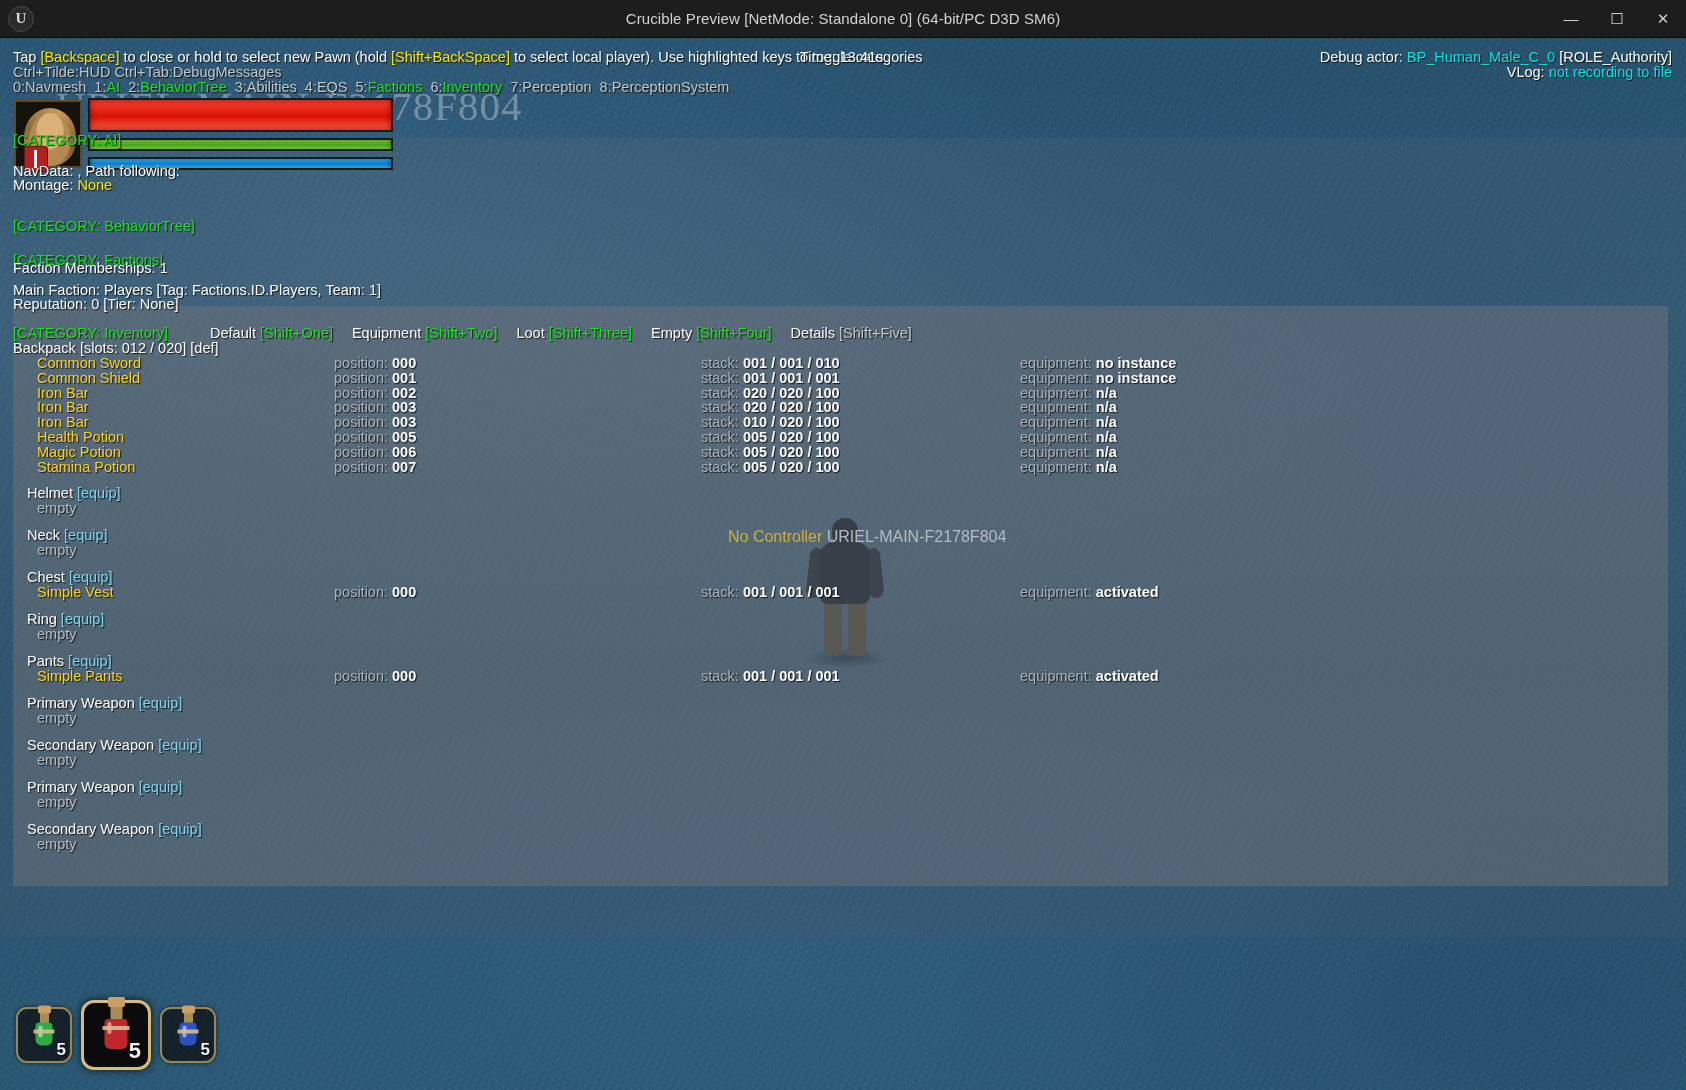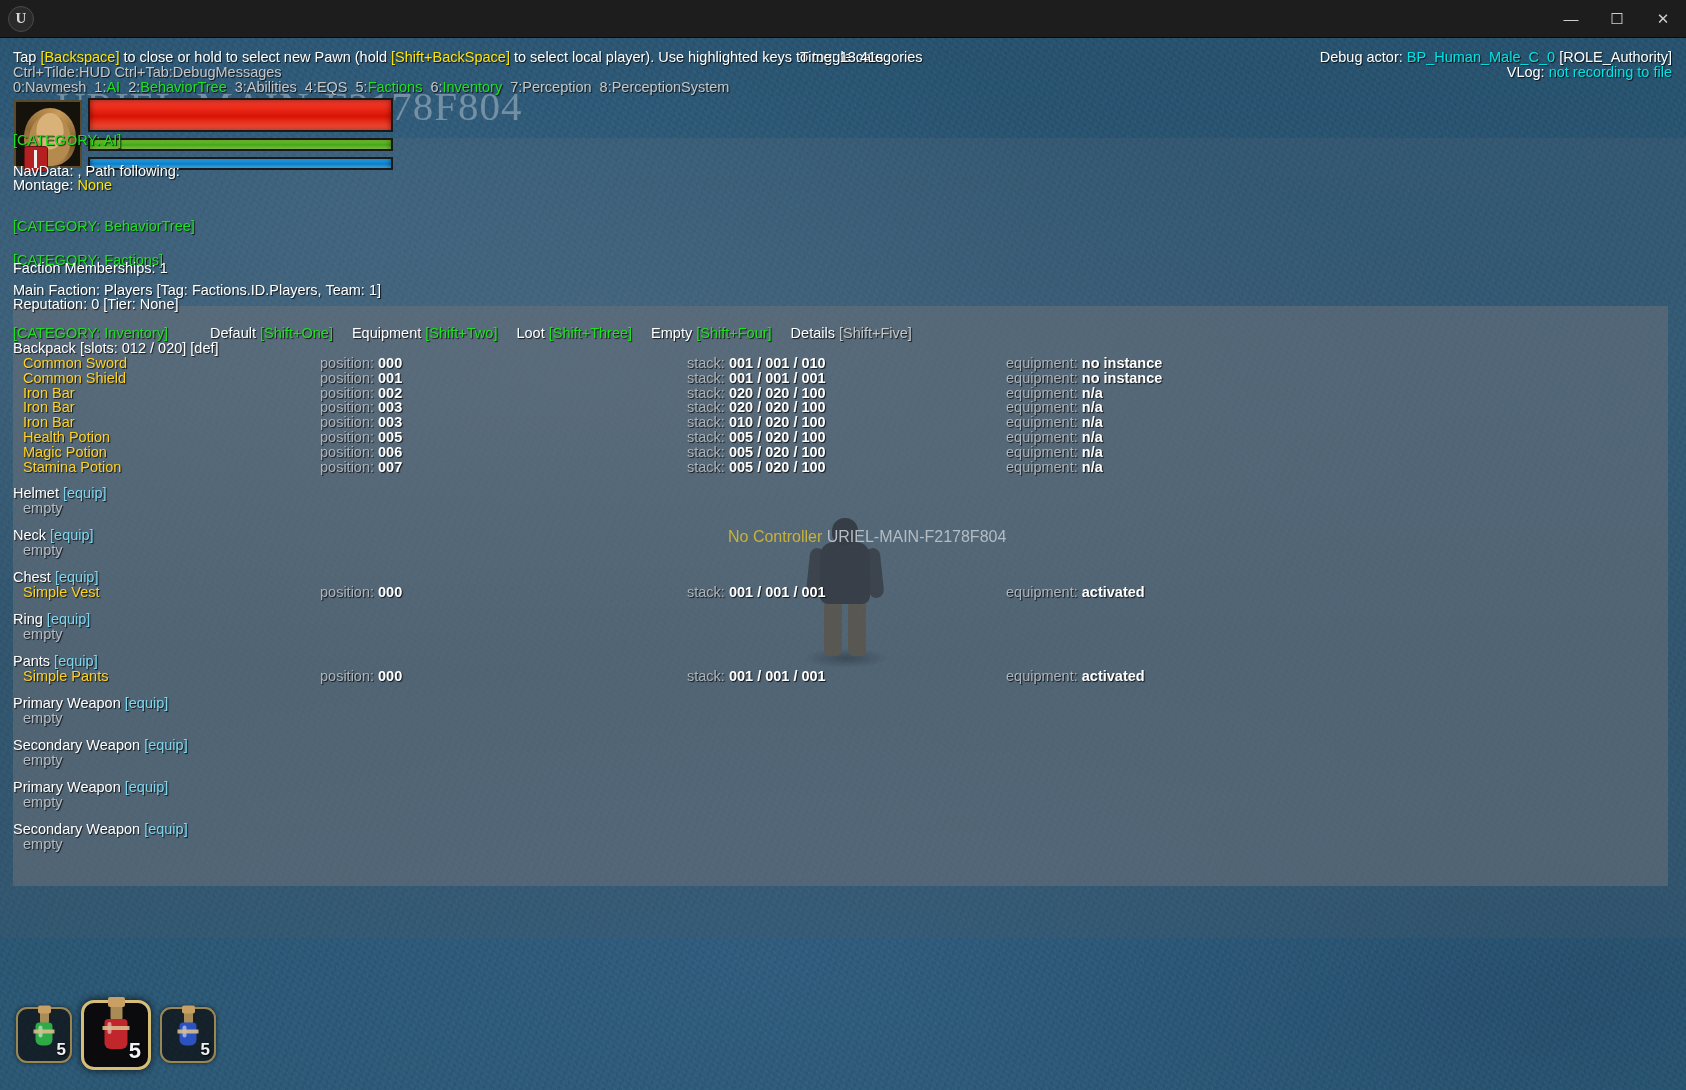--- a/index.html
+++ b/index.html
@@ -182,21 +182,21 @@
   .fact-1      { left: 13px; top: 223px; }
   .fact-2      { left: 13px; top: 245px; }
   .fact-3      { left: 13px; top: 259px; }
   .cat-inv     { left: 13px; top: 288px; }
 
   .inv-tabs { position: absolute; left: 210px; top: 288px; white-space: nowrap; }
   .inv-tabs .tab { margin-right: 19px; }
 
   .backpack-hdr { left: 13px; top: 303px; }
 
-  .itable { position: absolute; left: 13px; top: 318px; width: 1357px; }
+  .itable { position: absolute; left: 27px; top: 318px; width: 1357px; }
   .irow { position: relative; height: 14.8px; white-space: nowrap; }
   .c-name { position: absolute; left: 10px; }
   .c-pos  { position: absolute; left: 307px; }
   .c-stk  { position: absolute; left: 674px; }
   .c-eqp  { position: absolute; left: 993px; }
 
   .slot { position: absolute; white-space: nowrap; }
   .slot .sname { color: #ffffff; }
   .slot .eq { color: #7fd7ef; }
   .empty { color: #b6bcc2; }
@@ -241,20 +241,21 @@
     position: absolute; right: 4px; bottom: 1px; color: #f2f2f2;
     font-size: 17px; font-weight: bold; text-shadow: 1px 1px 2px #000;
   }
   .hb-slot.active .hb-count { font-size: 22px; right: 7px; bottom: 3px; }
 </style>
 </head>
 <body>
 
 <div class="titlebar">
   <div class="ue-logo">U</div>
+  <div class="title-text">Crucible Preview [NetMode: Standalone 0]  (64-bit/PC D3D SM6)</div>
   <div class="win-btns">
     <div class="win-btn">—</div>
     <div class="win-btn">☐</div>
     <div class="win-btn close">✕</div>
   </div>
 </div>
 
 <div class="viewport">
   <div class="noise"></div>
   <div class="ground"></div>

